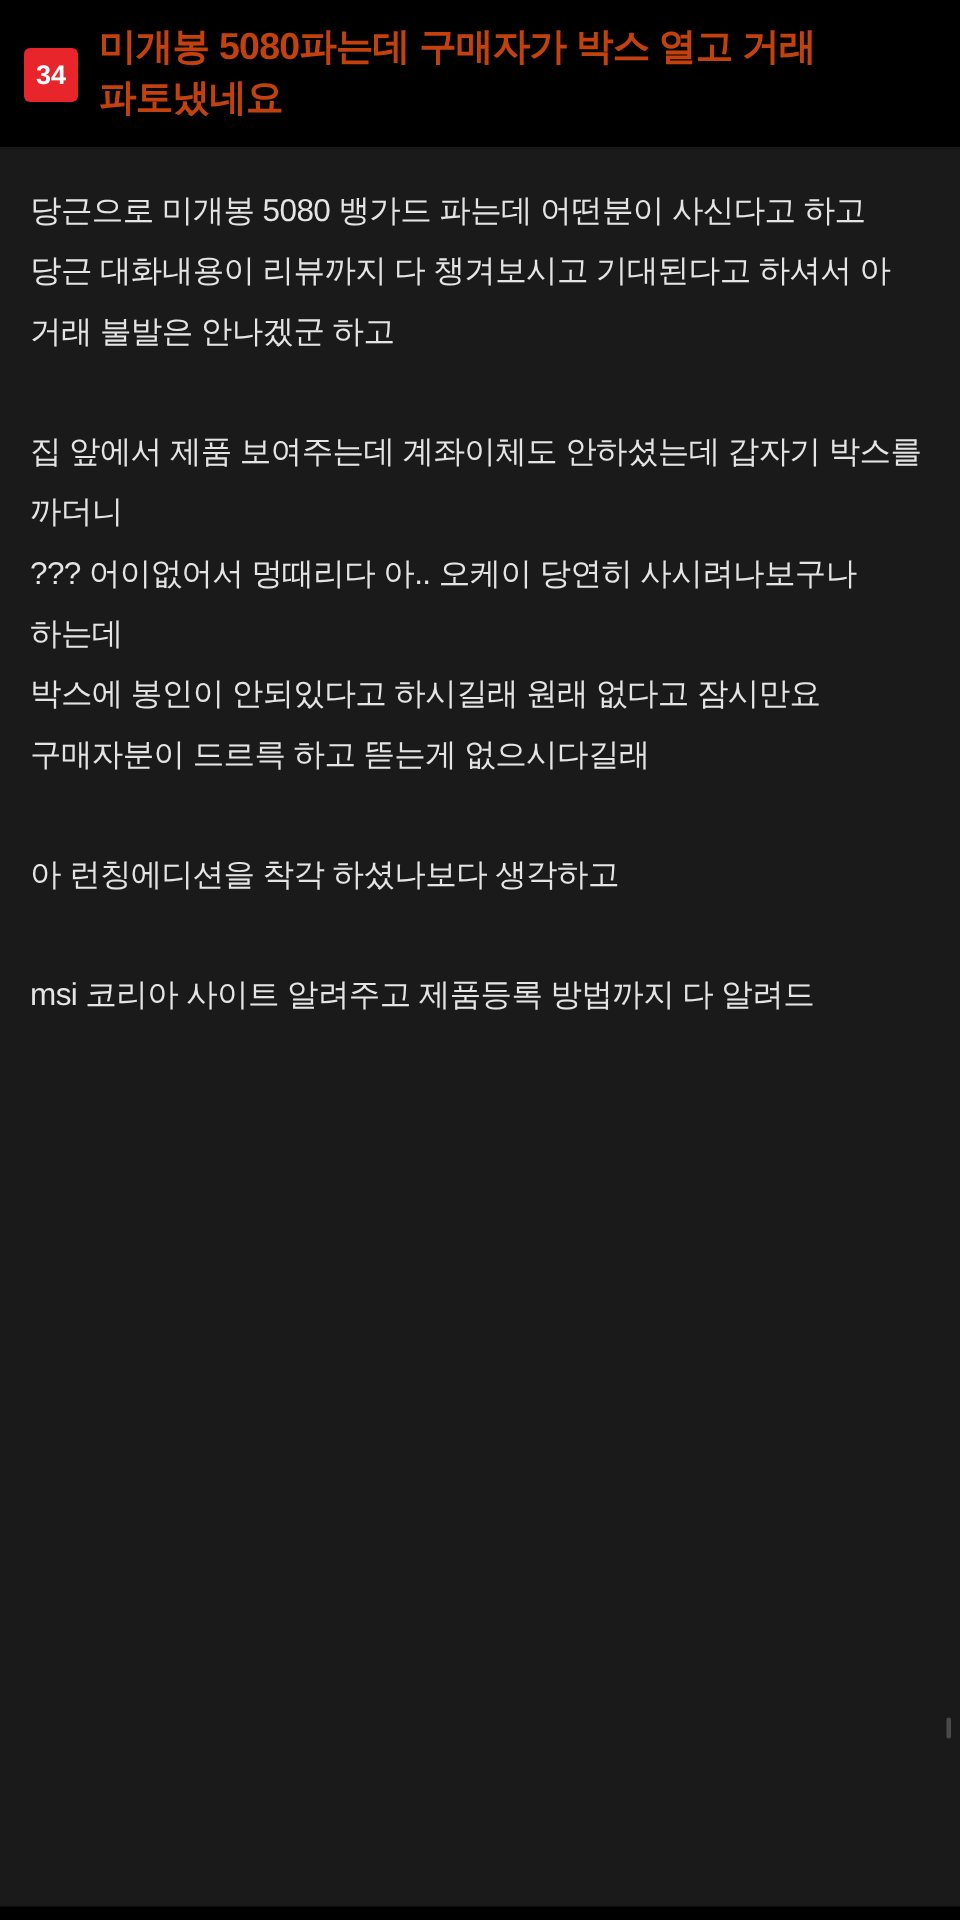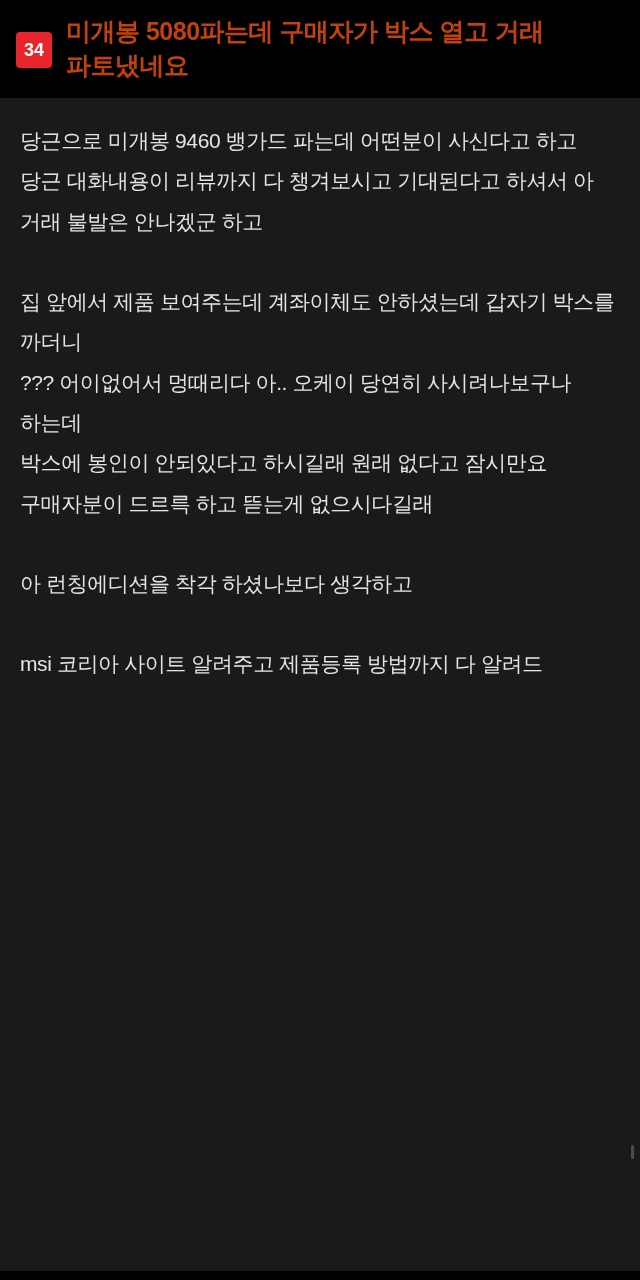--- a/index.html
+++ b/index.html
@@ -102,21 +102,21 @@
 
 <div class="page">
 
   <div class="header">
     <div class="badge">34</div>
     <div class="title">미개봉 5080파는데 구매자가 박스 열고 거래 파토냈네요</div>
   </div>
 
   <div class="body-wrap">
 
-    <div class="para">당근으로 미개봉 9460 뱅가드 파는데 어떤분이 사신다고 하고</div>
+    <div class="para">당근으로 미개봉 5080 뱅가드 파는데 어떤분이 사신다고 하고</div>
     <div class="para">당근 대화내용이 리뷰까지 다 챙겨보시고 기대된다고 하셔서 아 거래 불발은 안나겠군 하고</div>
 
     <div class="gap"></div>
 
     <div class="para">집 앞에서 제품 보여주는데 계좌이체도 안하셨는데 갑자기 박스를 까더니</div>
     <div class="para">??? 어이없어서 멍때리다 아.. 오케이 당연히 사시려나보구나 하는데</div>
     <div class="para">박스에 봉인이 안되있다고 하시길래 원래 없다고 잠시만요</div>
     <div class="para">구매자분이 드르륵 하고 뜯는게 없으시다길래</div>
 
     <div class="gap"></div>

